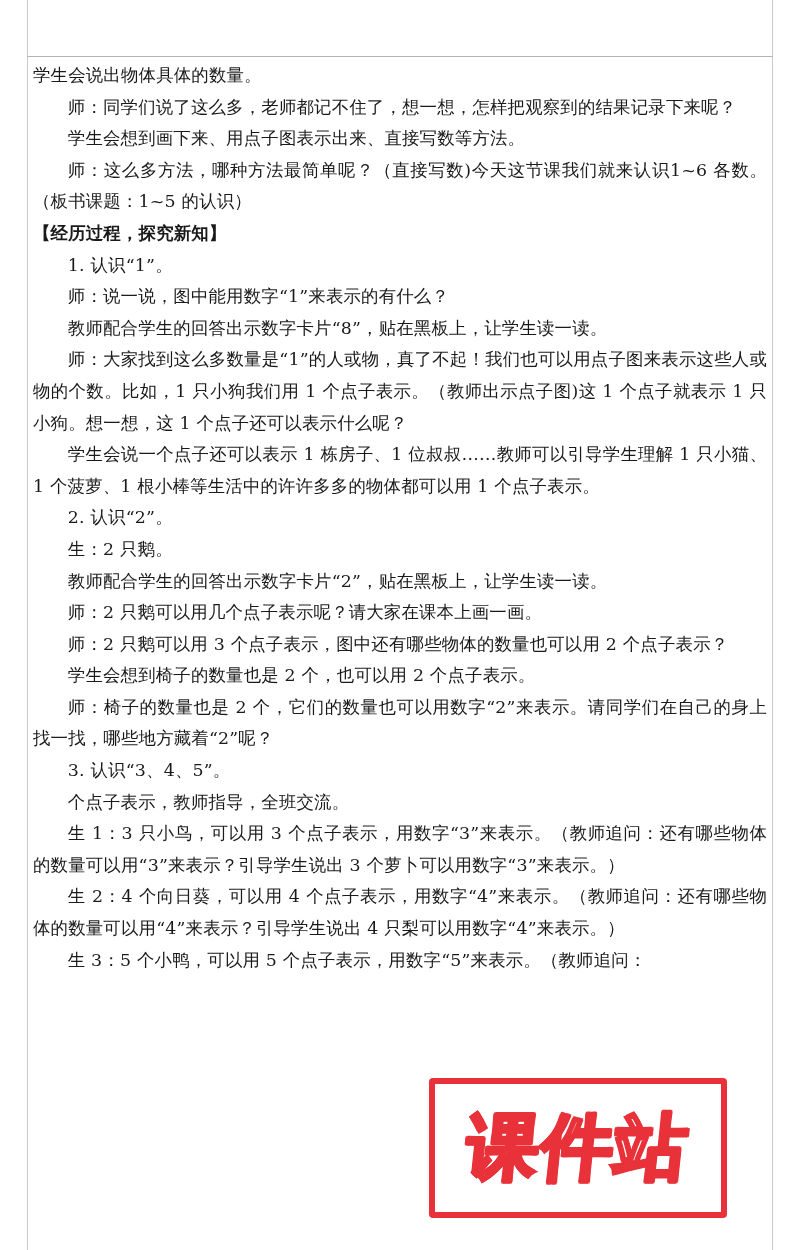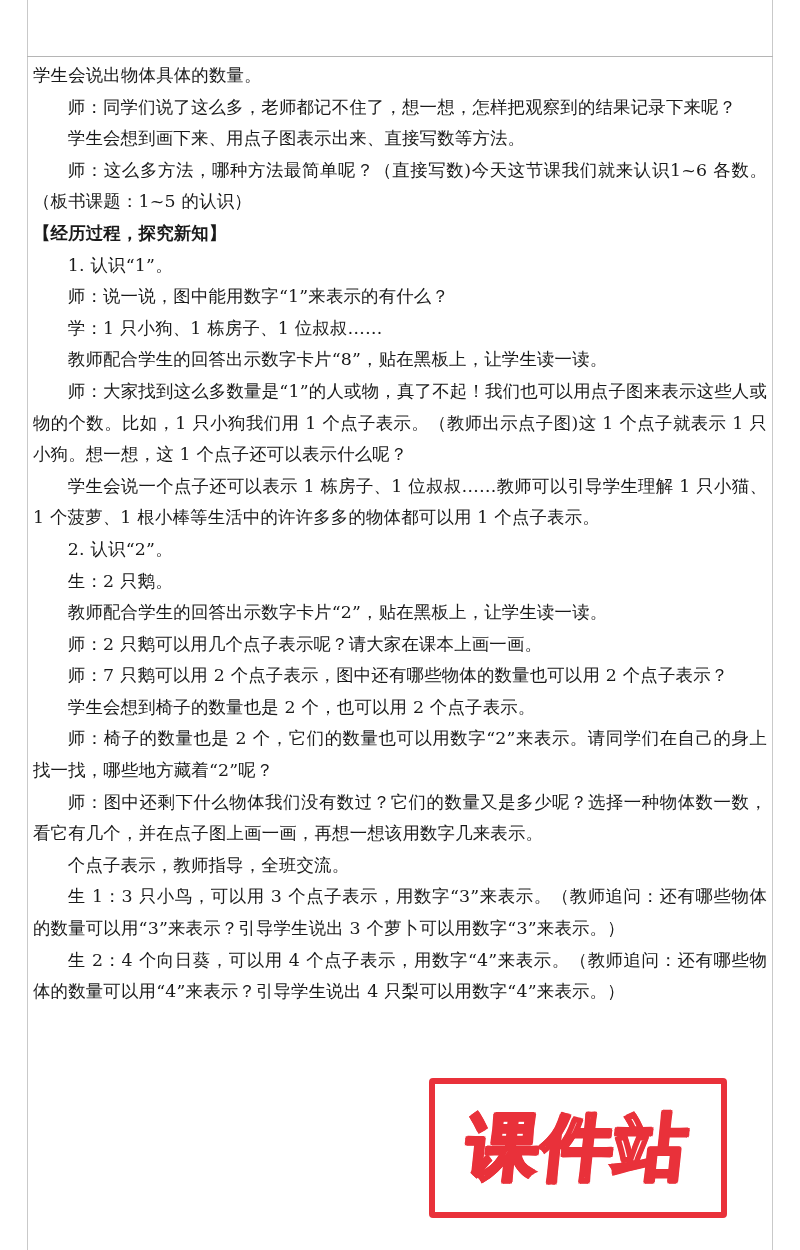--- a/index.html
+++ b/index.html
@@ -109,34 +109,34 @@
   <div class="top-rule"></div>
 
   <div class="content">
     <p>学生会说出物体具体的数量。</p>
     <p class="indent">师：同学们说了这么多，老师都记不住了，想一想，怎样把观察到的结果记录下来呢？</p>
     <p class="indent">学生会想到画下来、用点子图表示出来、直接写数等方法。</p>
     <p class="indent">师：这么多方法，哪种方法最简单呢？（直接写数)今天这节课我们就来认识1~6 各数。（板书课题：1~5 的认识）</p>
     <p class="bold">【经历过程，探究新知】</p>
     <p class="indent">1. 认识“1”。</p>
     <p class="indent">师：说一说，图中能用数字“1”来表示的有什么？</p>
-    <p class="indent">学：1 只小狗、1 栋房子、1 位叔叔……</p>
     <p class="indent">教师配合学生的回答出示数字卡片“8”，贴在黑板上，让学生读一读。</p>
     <p class="indent">师：大家找到这么多数量是“1”的人或物，真了不起！我们也可以用点子图来表示这些人或物的个数。比如，1 只小狗我们用 1 个点子表示。（教师出示点子图)这 1 个点子就表示 1 只小狗。想一想，这 1 个点子还可以表示什么呢？</p>
     <p class="indent">学生会说一个点子还可以表示 1 栋房子、1 位叔叔……教师可以引导学生理解 1 只小猫、1 个菠萝、1 根小棒等生活中的许许多多的物体都可以用 1 个点子表示。</p>
     <p class="indent">2. 认识“2”。</p>
     <p class="indent">生：2 只鹅。</p>
     <p class="indent">教师配合学生的回答出示数字卡片“2”，贴在黑板上，让学生读一读。</p>
     <p class="indent">师：2 只鹅可以用几个点子表示呢？请大家在课本上画一画。</p>
-    <p class="indent">师：7 只鹅可以用 2 个点子表示，图中还有哪些物体的数量也可以用 2 个点子表示？</p>
+    <p class="indent">师：2 只鹅可以用 3 个点子表示，图中还有哪些物体的数量也可以用 2 个点子表示？</p>
     <p class="indent">学生会想到椅子的数量也是 2 个，也可以用 2 个点子表示。</p>
     <p class="indent">师：椅子的数量也是 2 个，它们的数量也可以用数字“2”来表示。请同学们在自己的身上找一找，哪些地方藏着“2”呢？</p>
-    <p class="indent">师：图中还剩下什么物体我们没有数过？它们的数量又是多少呢？选择一种物体数一数，看它有几个，并在点子图上画一画，再想一想该用数字几来表示。</p>
+    <p class="indent">3. 认识“3、4、5”。</p>
     <p class="indent">个点子表示，教师指导，全班交流。</p>
     <p class="indent">生 1：3 只小鸟，可以用 3 个点子表示，用数字“3”来表示。（教师追问：还有哪些物体的数量可以用“3”来表示？引导学生说出 3 个萝卜可以用数字“3”来表示。）</p>
     <p class="indent">生 2：4 个向日葵，可以用 4 个点子表示，用数字“4”来表示。（教师追问：还有哪些物体的数量可以用“4”来表示？引导学生说出 4 只梨可以用数字“4”来表示。）</p>
+    <p class="indent">生 3：5 个小鸭，可以用 5 个点子表示，用数字“5”来表示。（教师追问：</p>
   </div>
 
   <div class="watermark">
     <div class="watermark-inner">课件站</div>
   </div>
 
 </div>
 
 </body></html>

